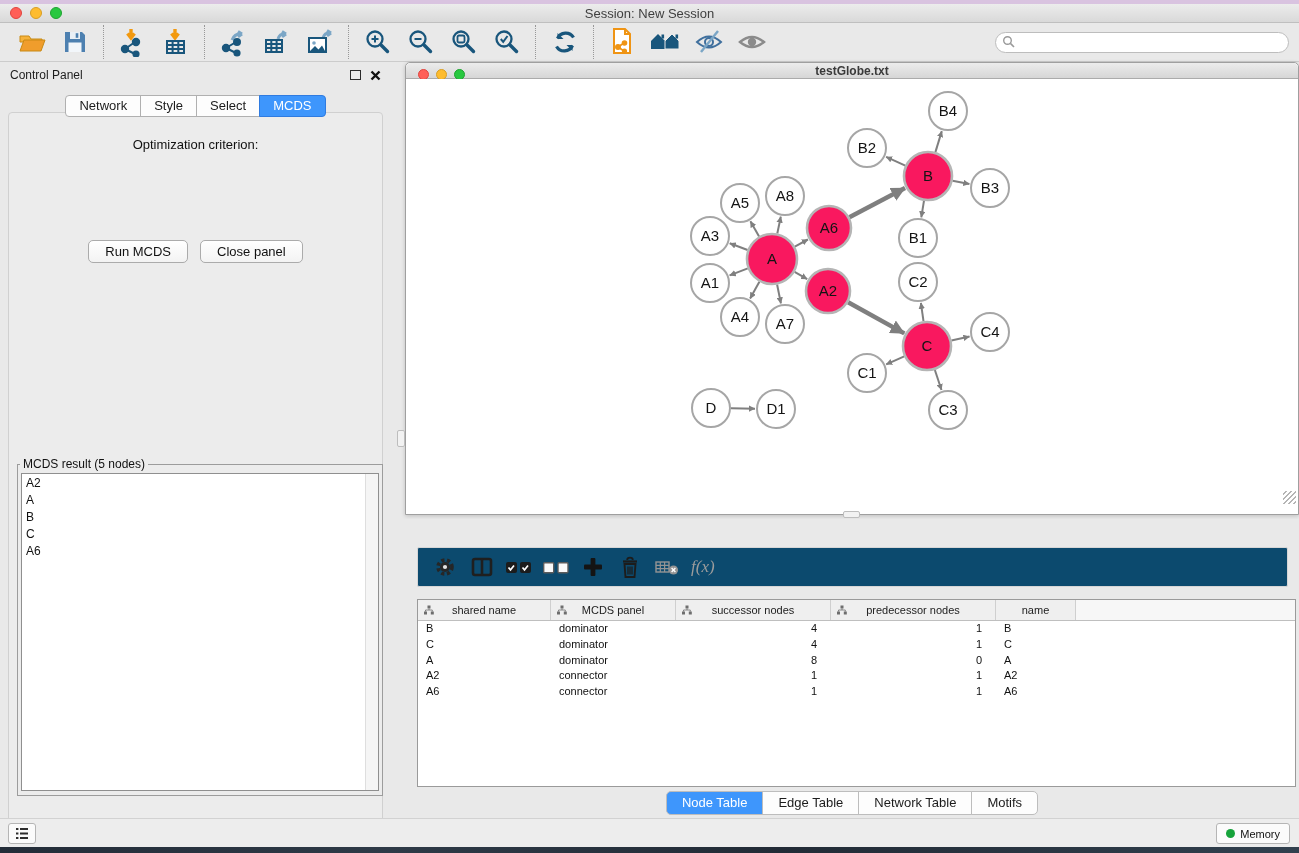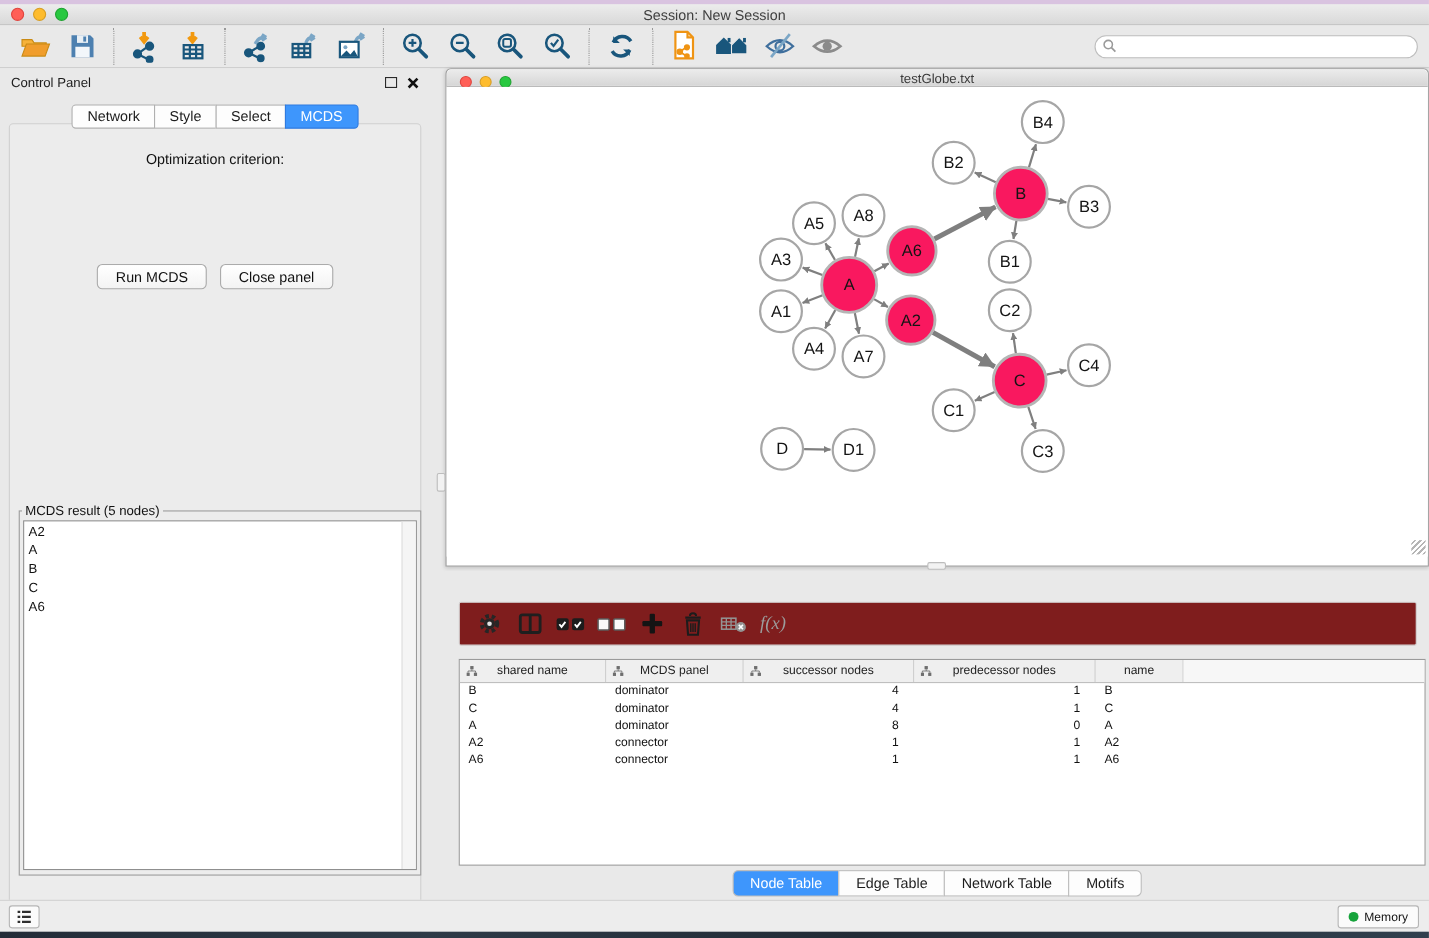--- a/index.html
+++ b/index.html
@@ -57,33 +57,33 @@
   .mcds-fieldset legend { font-size:12px; color:#111; padding:0 3px; margin-left:2px; }
   .mcds-list { position:absolute; left:3px; top:2px; right:3px; bottom:4px; background:#fff;
                border:1px solid #8f8f8f; overflow:hidden; }
   .mcds-scroll { position:absolute; right:0; top:0; width:13px; bottom:0; background:#f5f5f5; border-left:1px solid #dedede; }
   .mcds-item { font-size:12px; color:#111; padding:1.5px 0 1.5px 4px; line-height:14px; }
 
   
   .net-window { position:absolute; left:405px; top:62px; width:894px; height:453px;
                 border:1px solid #9f9f9f; border-radius:5px 5px 0 0; box-shadow:0 1px 4px rgba(0,0,0,0.18); background:#fff; }
   .net-titlebar { height:16px; background:linear-gradient(#ececec,#d6d6d6); border-bottom:1px solid #ababab;
-                  border-radius:5px 5px 0 0; position:relative; display:flex; align-items:center; }
+                  border-radius:5px 5px 0 0; position:relative; display:flex; align-items:center;font-weight:bold; }
   .net-lights { position:absolute; left:12px; top:6px; display:flex; gap:7px; }
   .net-lights .light{ width:11px; height:11px; }
   .net-title { width:100%; text-align:center; font-size:12px; color:#3a3a3a; }
   .net-canvas { position:relative; width:892px; height:427px; background:#fff; overflow:hidden; }
   .resize-grip { position:absolute; right:2px; bottom:2px; width:13px; height:13px;
                  background:repeating-linear-gradient(135deg, transparent 0 2px, #b5b5b5 2px 3.5px); }
   .divider-handle-v { position:absolute; left:397px; top:430px; width:8px; height:17px; background:#f2f2f2; border:1px solid #bdbdbd; border-radius:2px; }
   .divider-handle-h { position:absolute; left:843px; top:511px; width:17px; height:7px; background:#f2f2f2; border:1px solid #bdbdbd; border-radius:2px; }
 
   
   .table-panel { position:absolute; left:405px; top:519px; width:894px; height:299px; background:#e9e9e9; }
-  .tp-toolbar { position:absolute; left:12px; top:28px; width:871px; height:40px; background:#7f1d1d;
+  .tp-toolbar { position:absolute; left:12px; top:28px; width:871px; height:40px; background:#0c4a6e;
                 border:1px solid #d6d6d6; border-radius:2px; display:flex; align-items:center; padding:0 8px; }
   .tpicon { width:37px; height:34px; display:flex; align-items:center; justify-content:center; }
   .fx-label { font-family:"Liberation Serif", serif; font-style:italic; font-size:17px; color:#9c9c9c; margin-left:6px; }
   .node-table { position:absolute; left:12px; top:80px; width:879px; height:188px; background:#fff;
                 border:1px solid #9a9a9a; overflow:hidden; }
   .nt-grid { display:grid; grid-template-columns:133px 125px 155px 165px 80px 1fr; }
   .nt-head { background:#efefef; border-bottom:1px solid #bfbfbf; height:21px; }
   .nt-hcell { display:flex; align-items:center; justify-content:center; gap:5px; font-size:11px; color:#222;
               border-right:1px solid #cfcfcf; position:relative; }
   .nt-hcell .tree-ico { position:absolute; left:6px; top:5px; }

